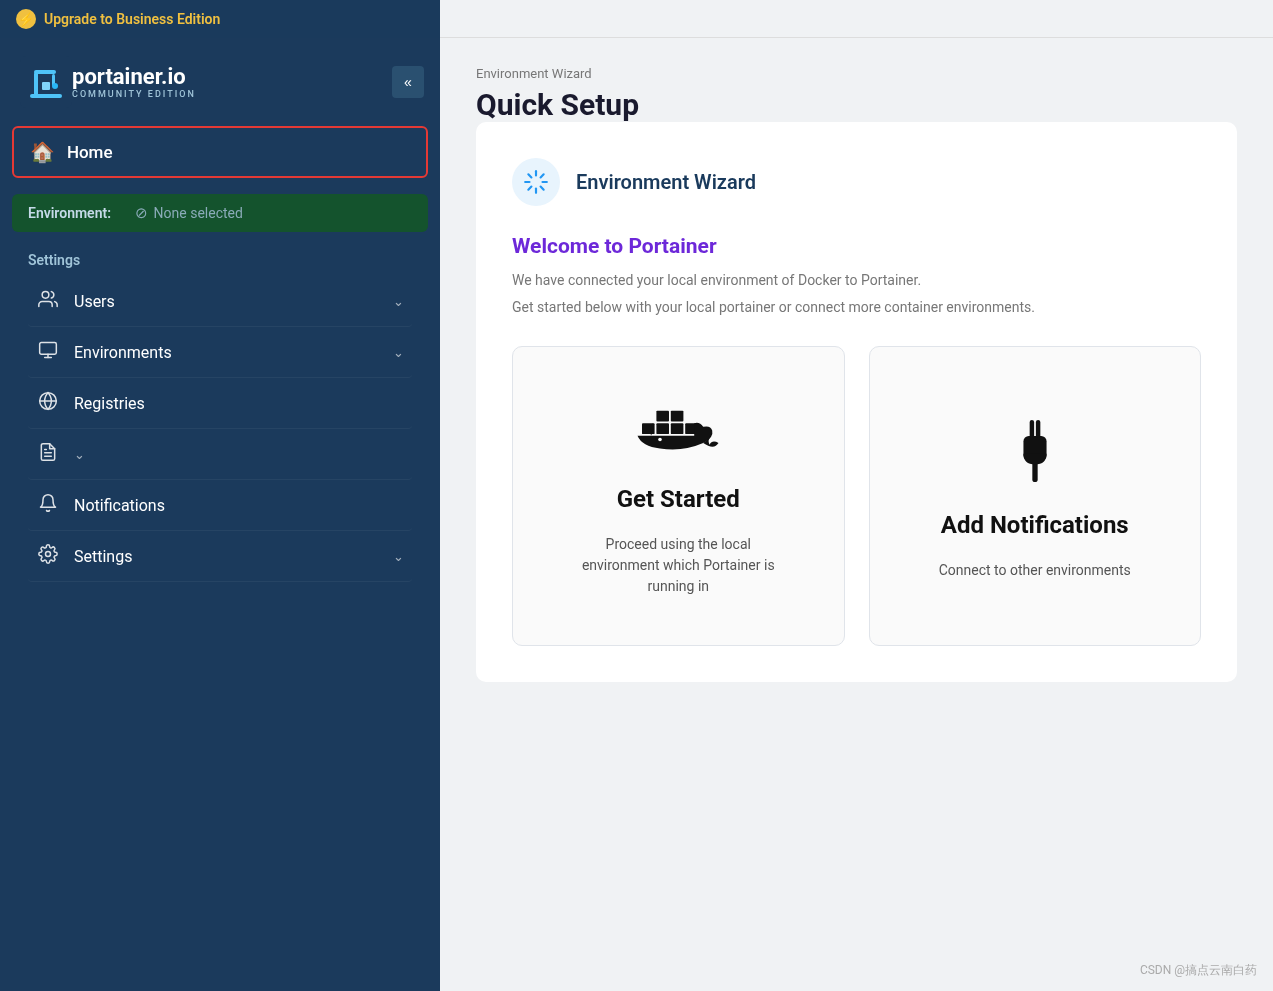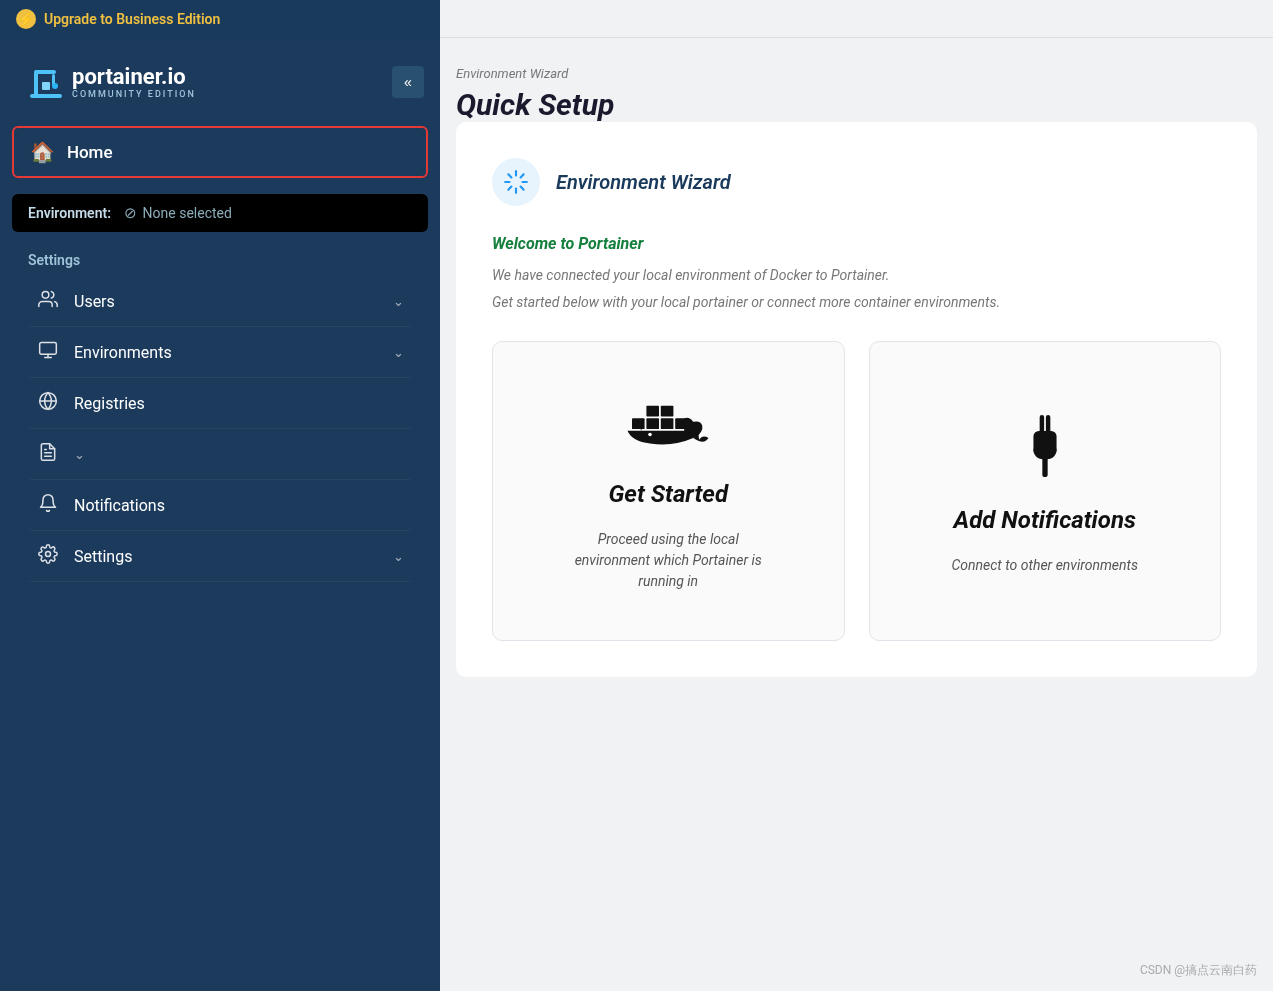--- a/index.html
+++ b/index.html
@@ -117,26 +117,26 @@
     }
 
     .home-nav .nav-icon {
       font-size: 20px;
       opacity: 0.9;
     }
 
     
     .env-selector {
       margin: 4px 12px 20px 12px;
-      background: #000000;
+      background: #14532d;
       border-radius: 6px;
       padding: 10px 16px;
       display: flex;
       align-items: center;
-      gap: 13px;
+      gap: 24px;
       font-size: 14px;
       color: #c5dae8;
       cursor: pointer;
     }
 
     .env-selector .env-label {
       font-weight: 600;
       color: #c5dae8;
     }
 
@@ -193,22 +193,21 @@
 
     
     .main-content {
       flex: 1;
       background: #f0f2f4;
       overflow-y: auto;
       padding: 0;
     }
 
     .content-wrapper {
-      padding: 28px 16px;
-      font-style: italic;
+      padding: 28px 36px;
     }
 
     .breadcrumb {
       font-size: 13px;
       color: #777;
       margin-bottom: 6px;
     }
 
     .page-title {
       font-size: 30px;
@@ -242,23 +241,23 @@
       font-size: 22px;
     }
 
     .wizard-title {
       font-size: 20px;
       font-weight: 600;
       color: #1a3a5c;
     }
 
     .welcome-title {
-      font-size: 16px;
+      font-size: 21px;
       font-weight: 700;
-      color: #15803d;
+      color: #6d28d9;
       margin-bottom: 12px;
     }
 
     .welcome-text {
       font-size: 14px;
       color: #777;
       margin-bottom: 6px;
       line-height: 1.5;
     }
 

